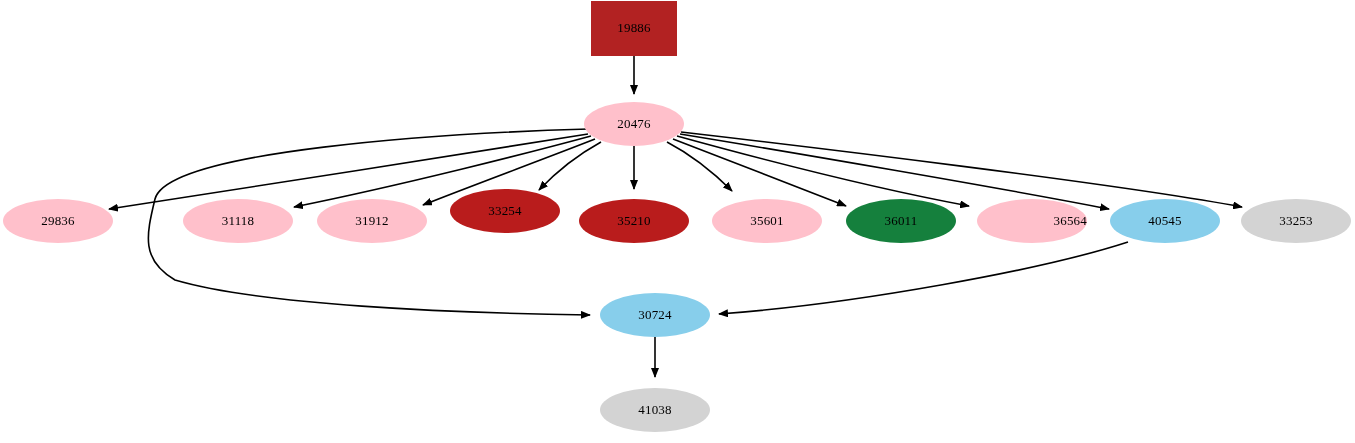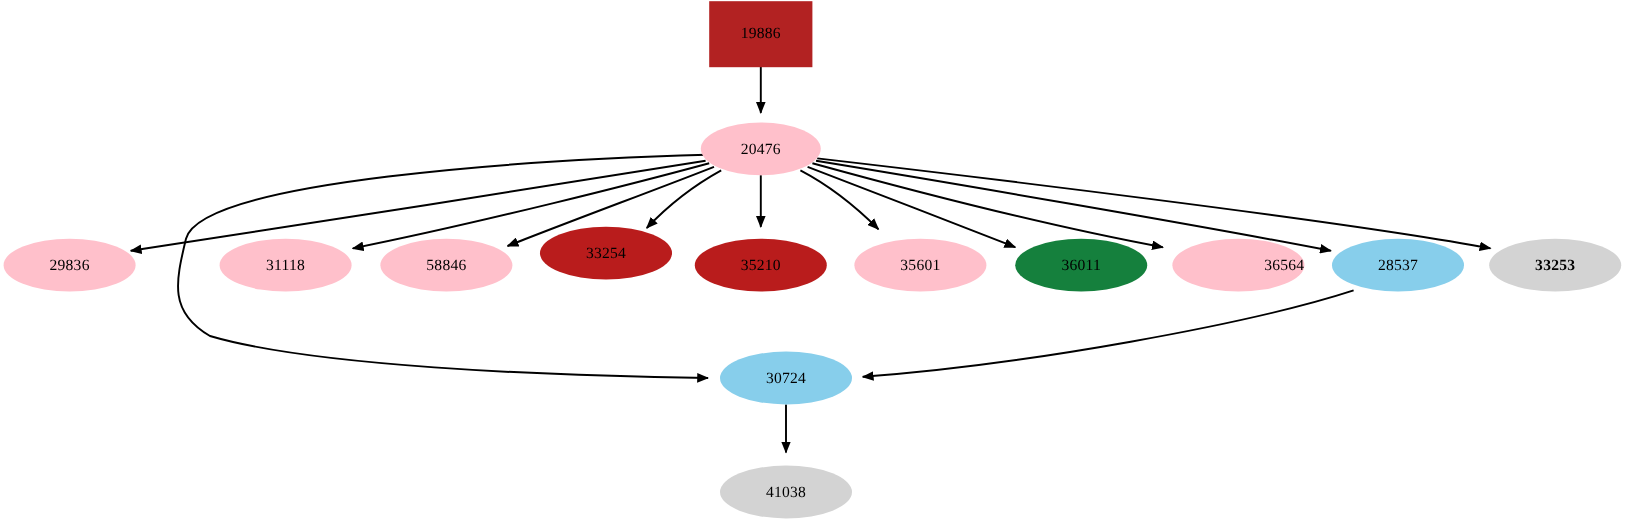--- a/index.html
+++ b/index.html
@@ -72,41 +72,41 @@
       <div class="node ellipse" style="left: 584px; top: 102px; width: 100px; height: 44px; background: rgb(255, 192, 203);">
         <span>20476</span>
       </div>
       <div class="node ellipse" style="left: 3px; top: 199px; width: 110px; height: 44px; background: rgb(255, 192, 203);">
         <span>29836</span>
       </div>
       <div class="node ellipse" style="left: 183px; top: 199px; width: 110px; height: 44px; background: rgb(255, 192, 203);">
         <span>31118</span>
       </div>
       <div class="node ellipse" style="left: 317px; top: 199px; width: 110px; height: 44px; background: rgb(255, 192, 203);">
-        <span>58846</span>
+        <span>31912</span>
       </div>
       <div class="node ellipse" style="left: 450px; top: 189px; width: 110px; height: 44px; background: #b91c1c;">
         <span>33254</span>
       </div>
       <div class="node ellipse" style="left: 579px; top: 199px; width: 110px; height: 44px; background: #b91c1c;">
         <span>35210</span>
       </div>
       <div class="node ellipse" style="left: 712px; top: 199px; width: 110px; height: 44px; background: rgb(255, 192, 203); text-align: right;">
         <span>35601</span>
       </div>
       <div class="node ellipse" style="left: 846px; top: 199px; width: 110px; height: 44px; background: #15803d;">
         <span>36011</span>
       </div>
       <div class="node ellipse" style="left: 977px; top: 199px; width: 110px; height: 44px; background: rgb(255, 192, 203); justify-content: flex-end;">
         <span>36564</span>
       </div>
       <div class="node ellipse" style="left: 1110px; top: 199px; width: 110px; height: 44px; background: rgb(135, 206, 235);">
-        <span>28537</span>
+        <span>40545</span>
       </div>
-      <div class="node ellipse" style="left: 1241px; top: 199px; width: 110px; height: 44px; background: rgb(211, 211, 211); font-weight: bold;">
+      <div class="node ellipse" style="left: 1241px; top: 199px; width: 110px; height: 44px; background: rgb(211, 211, 211);">
         <span>33253</span>
       </div>
       <div class="node ellipse" style="left: 600px; top: 293px; width: 110px; height: 44px; background: rgb(135, 206, 235);">
         <span>30724</span>
       </div>
       <div class="node ellipse" style="left: 600px; top: 388px; width: 110px; height: 44px; background: rgb(211, 211, 211);">
         <span>41038</span>
       </div>
     </div>
 

